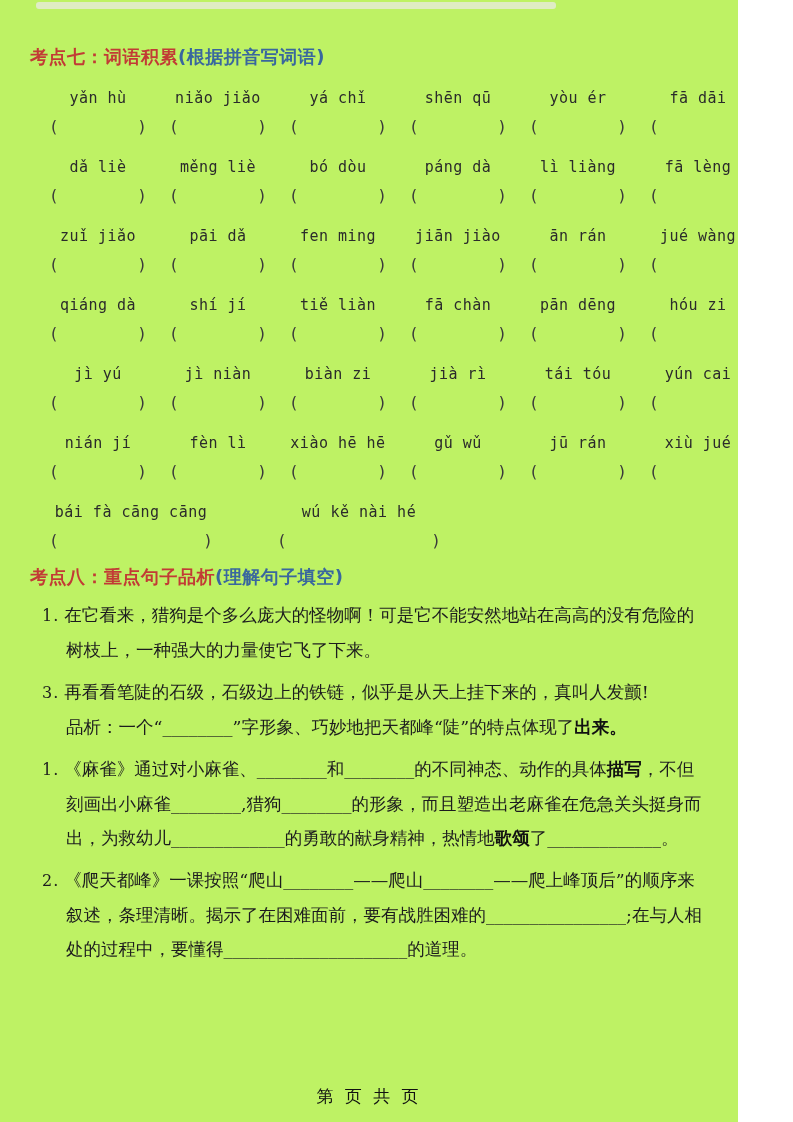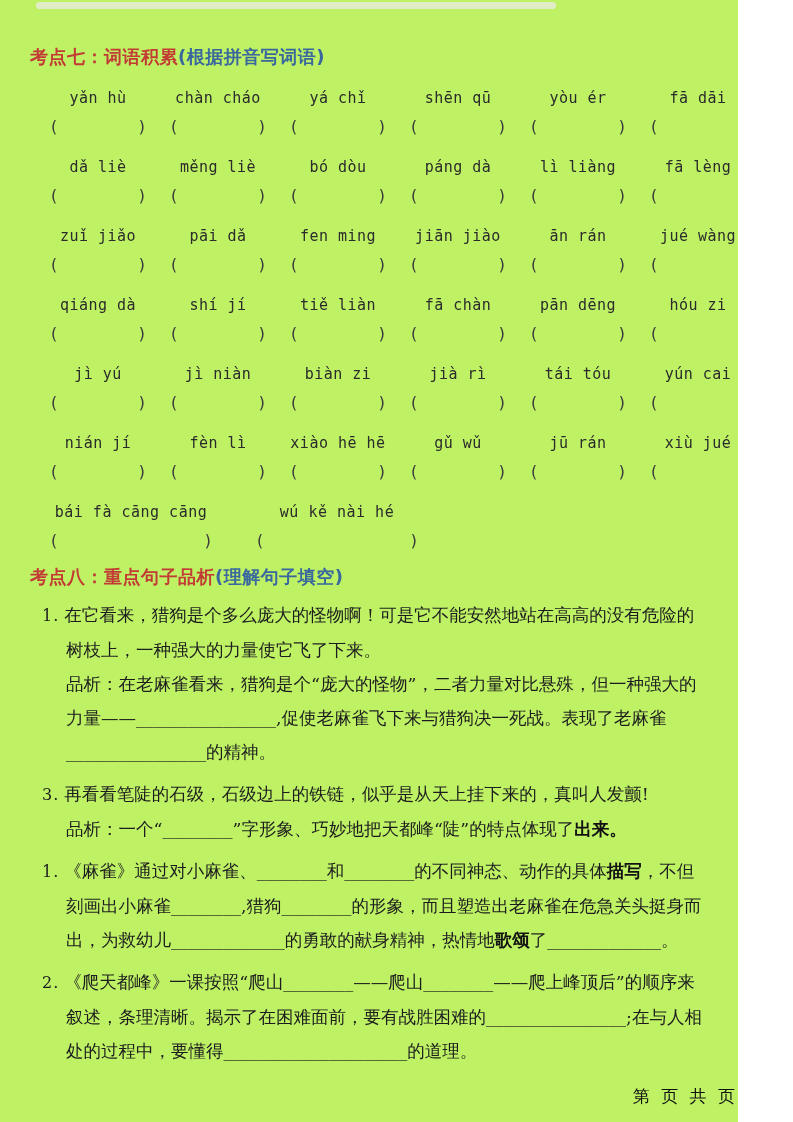--- a/index.html
+++ b/index.html
@@ -36,21 +36,21 @@
   
   .py-grid { margin: 8px 0 10px 8px; width: 720px; }
   .py-row {
     display: grid;
     grid-template-columns: repeat(6, 1fr);
     margin-bottom: 7px;
   }
   .py-row.wide {
     display: flex;
     grid-template-columns: none;
-    gap: 20px;
+    gap: 42px;
   }
   .py-row.wide .py-cell { width: 186px; }
   .py-row.wide .paren   { width: 164px; }
   .py-cell { text-align: center; margin-top: 8px; }
   .py {
     font-family: "DejaVu Sans Mono", "Liberation Mono", monospace;
     font-size: 15px;
     line-height: 24px;
     letter-spacing: .5px;
     color: #2b2b2b;
@@ -81,21 +81,21 @@
   .hei {
     font-family: "DejaVu Sans", "Liberation Sans", sans-serif;
     font-weight: 600;
     color: #111;
   }
   
   .footer {
     position: absolute;
     left: 0; bottom: 14px;
     width: 100%;
-    text-align: right;
+    text-align: center;
     font-family: "DejaVu Sans", "Liberation Sans", sans-serif;
     font-size: 17px;
     letter-spacing: 3px;
     color: #111;
   }
 </style>
 </head>
 <body>
 
 <div class="page">
@@ -107,21 +107,21 @@
     <div class="py-grid">
         <div class="py-row">
           <div class="py-cell">
             <div class="py">yǎn hù</div>
             <div class="paren">
               <span>(</span>
               <span>)</span>
             </div>
           </div>
           <div class="py-cell">
-            <div class="py">chàn cháo</div>
+            <div class="py">niǎo jiǎo</div>
             <div class="paren">
               <span>(</span>
               <span>)</span>
             </div>
           </div>
           <div class="py-cell">
             <div class="py">yá chǐ</div>
             <div class="paren">
               <span>(</span>
               <span>)</span>
@@ -386,21 +386,20 @@
           </div>
         </div>
       </div>
   </section>
 
   <section>
     <h2 class="sec-h"><span class="h-red">考点八：重点句子品析</span><span class="h-blue">(理解句子填空)</span></h2>
     <div class="items">
         <div class="s-item">
           <p class="sentence"><span class="num">1.</span><span>在它看来，猎狗是个多么庞大的怪物啊！可是它不能安然地站在高高的没有危险的树枝上，一种强大的力量使它飞了下来。</span></p>
-          <p class="analysis"><span>品析：在老麻雀看来，猎狗是个“庞大的怪物”，二者力量对比悬殊，但一种强大的力量——________________,促使老麻雀飞下来与猎狗决一死战。表现了老麻雀________________的精神。</span></p>
         </div>
         <div class="s-item">
           <p class="sentence"><span class="num">3.</span><span>再看看笔陡的石级，石级边上的铁链，似乎是从天上挂下来的，真叫人发颤!</span></p>
           <p class="analysis"><span>品析：一个“________”字形象、巧妙地把天都峰“陡”的特点体现了</span><span class="hei">出来。</span></p>
         </div>
       </div>
   </section>
 
   <section>
     <div class="items">

